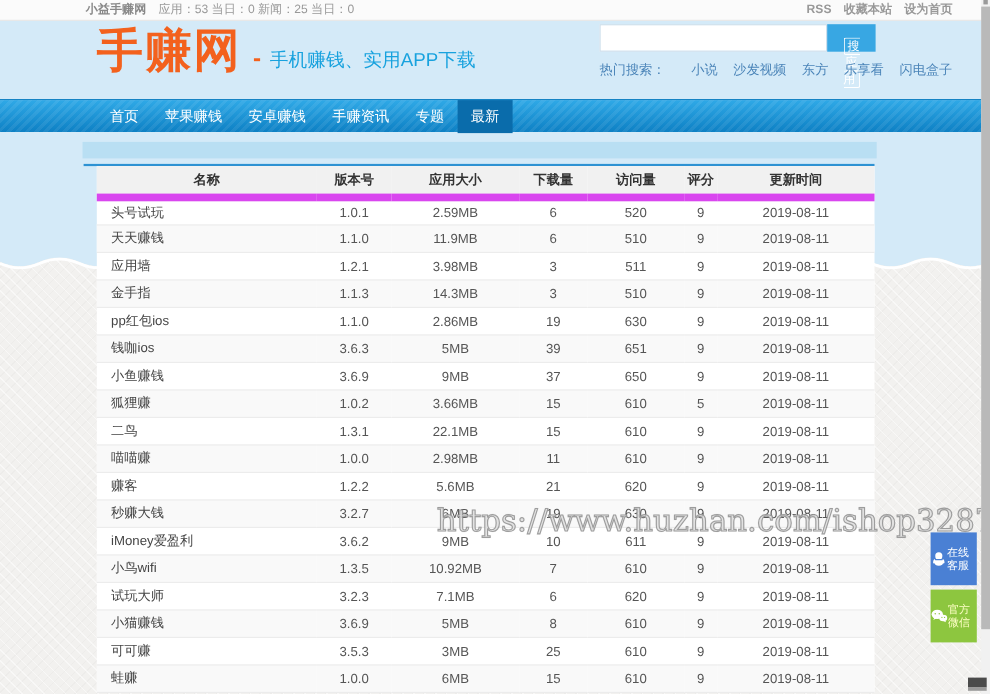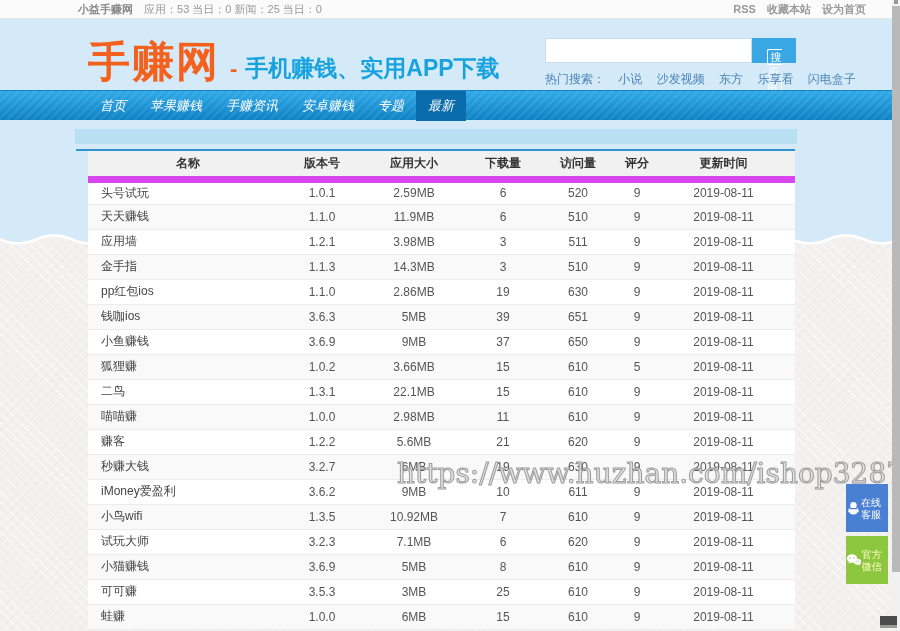--- a/index.html
+++ b/index.html
@@ -16,40 +16,40 @@
   .bg-blue { position:absolute; top:0; left:0; width:900px; height:234px; background:#d4eaf8; z-index:0; }
   .bg-wave { position:absolute; top:230px; left:0; width:900px; height:20px; z-index:0; }
   
   .topbar { position:absolute; top:0; left:0; width:900px; height:19px; background:#fbfbfb;
             border-bottom:1px solid #e6e6e6; z-index:3; font-size:11px; color:#999; }
   .topbar-inner { height:18px; line-height:18px; padding:0 34px 0 78px; display:flex; justify-content:space-between; }
   .topbar-left span { margin-right:8px; }
   .site-name { color:#888; font-weight:bold; }
   .topbar-right a { color:#999; text-decoration:none; margin-left:8px; cursor:pointer;font-weight:bold; }
   
-  .header { position:absolute; top:20px; left:0; width:900px; height:71px; z-index:3; }
+  .header { position:absolute; top:4px; left:0; width:900px; height:71px; z-index:3; }
   .logo-wrap { position:absolute; left:88px; top:14px; display:flex; align-items:baseline; white-space:nowrap; }
   .logo { font-size:42px; font-weight:bold; color:#f3611d; letter-spacing:2px; }
   .logo-dash { font-size:22px; font-weight:bold; color:#f3611d; margin:0 8px 0 10px; }
-  .tagline { font-size:23px; font-weight:bold; color:#18a2de; }
+  .tagline { font-size:17px; font-weight:normal; color:#18a2de; }
   .search-wrap { position:absolute; left:545px; top:18px; display:flex; }
   .search-input { width:207px; height:25px; border:1px solid #c9dcea; background:#fff; outline:none; padding:0 6px; font-size:12px; }
   .search-btn { width:44px; height:25px; background:#38a7e3; border:none; color:#fff; font-size:11px; cursor:pointer; padding:12px; }
   .search-btn span { border:1px solid #fff; border-radius:2px; padding:1px 3px; }
   .hot-row { position:absolute; left:545px; top:51px; font-size:12px; color:#4a84b8; white-space:nowrap; }
   .hot-row a { color:#4a84b8; text-decoration:none; margin-right:11px; cursor:pointer; }
-  .hot-label { margin-right:10px; }
+  .hot-label { margin-right:20px; }
   
   .nav { position:absolute; top:90px; left:0; width:900px; height:30px; z-index:3;
          background-image:
            repeating-linear-gradient(135deg, rgba(255,255,255,.07) 0 3px, rgba(255,255,255,0) 3px 6px),
            linear-gradient(180deg,#2fa9e7,#0d80c4);
          border-top:1px solid #1583c4; }
   .nav-inner { margin-left:88px; display:flex; height:30px; }
-  .nav-item { color:#fff; font-size:13px; line-height:30px; padding:0 12px; cursor:pointer; text-align:center; min-width:50px;font-style:italic; }
+  .nav-item { color:#fff; font-size:13px; line-height:30px; padding:0 12px; cursor:pointer; text-align:center; min-width:50px; }
   .nav-item.active { background:#0a6cab; }
   
   .band-strip { position:absolute; top:129px; left:75px; width:722px; height:15px; background:#b9dff3; z-index:2; }
   .blue-line { position:absolute; top:149px; left:76px; width:719px; height:2px; background:#2e92d3; z-index:2; }
   
   .panel { position:absolute; top:151px; left:88px; width:707px; background:#fff; z-index:2; }
   table { width:707px; border-collapse:collapse; table-layout:fixed; }
   th { height:28px; background:#f1f1f1; font-size:12px; color:#333; font-weight:bold;
        border-bottom:7px solid #d946ef; text-align:center; }
   td { height:25px; font-size:12px; color:#555; text-align:center; border-bottom:1px solid #ececec; }
@@ -117,22 +117,22 @@
     <a>东方</a>
     <a>乐享看</a>
     <a>闪电盒子</a>
   </div>
 </div>
 
 <div class="nav">
   <div class="nav-inner">
     <div class="nav-item">首页</div>
     <div class="nav-item">苹果赚钱</div>
+    <div class="nav-item">安卓赚钱</div>
     <div class="nav-item">手赚资讯</div>
-    <div class="nav-item">安卓赚钱</div>
     <div class="nav-item">专题</div>
     <div class="nav-item active">最新</div>
   </div>
 </div>
 
 <div class="band-strip"></div>
 <div class="blue-line"></div>
 
 <div class="panel">
   <table>

